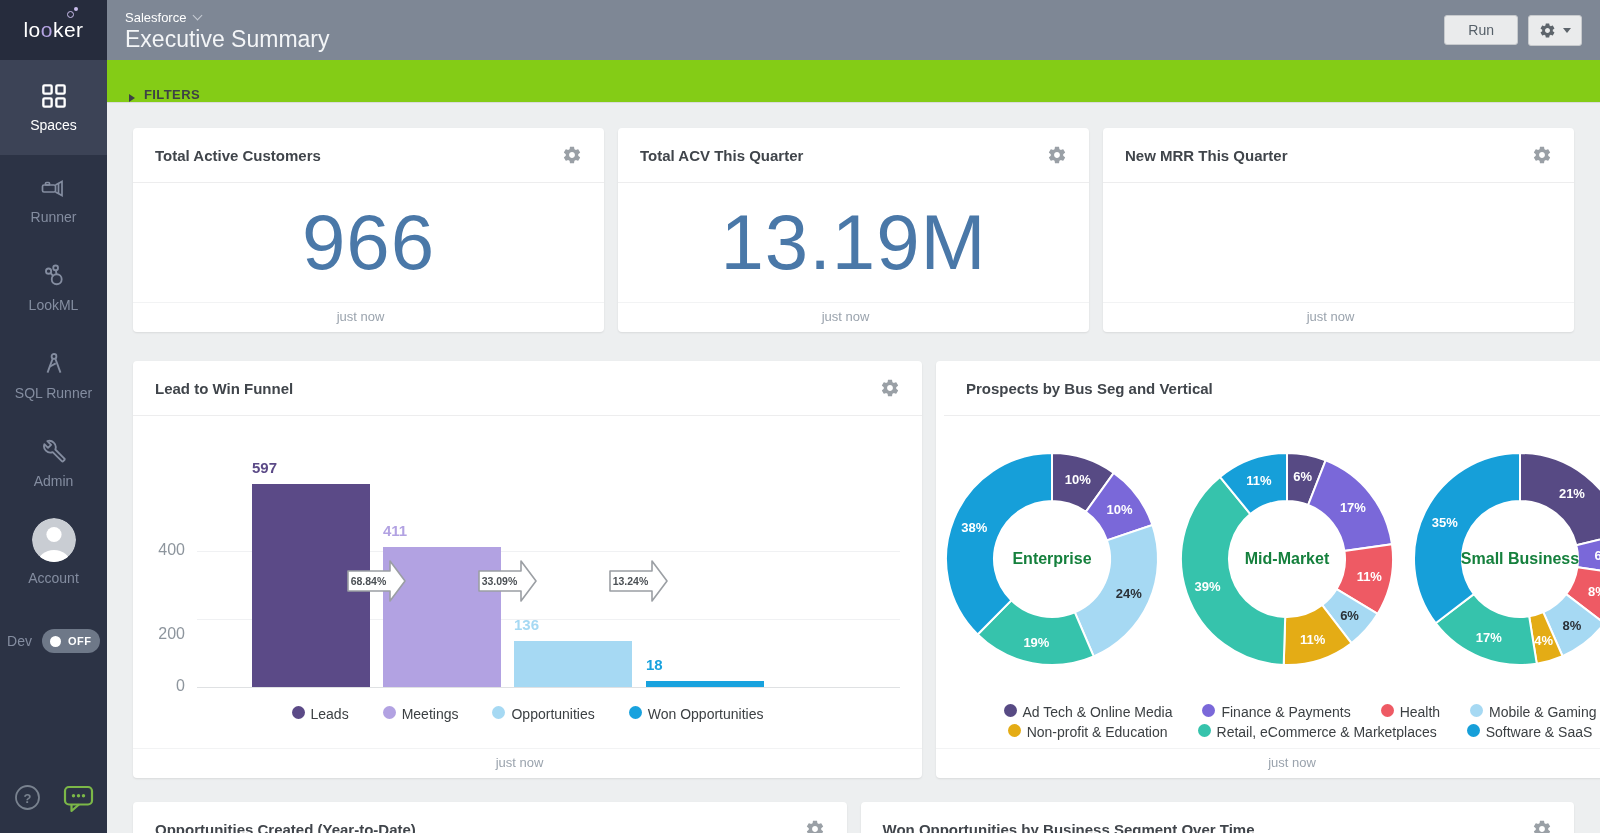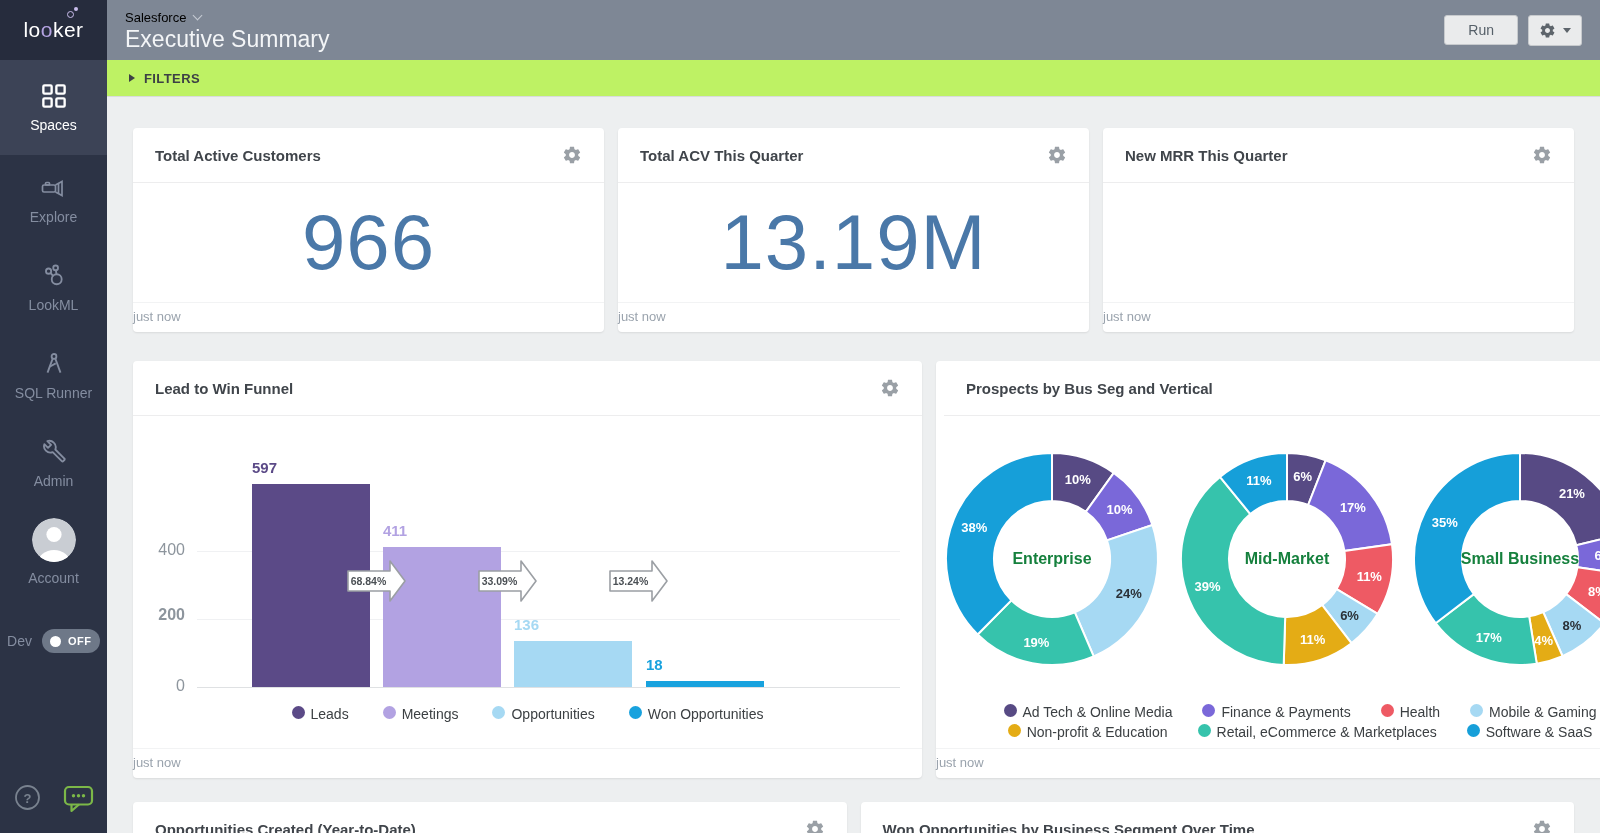--- a/index.html
+++ b/index.html
@@ -24,40 +24,40 @@
   .dev-row { display:flex; align-items:center; justify-content:center; gap:10px; margin-top:34px; color:#848da0; font-size:14px; }
   .toggle { width:58px; height:24px; background:#6e7888; border-radius:12px; display:flex; align-items:center; padding:0 8px; gap:7px; cursor:pointer; }
   .knob { width:11px; height:11px; background:#fff; border-radius:50%; }
   .toggle-label { color:#fff; font-size:11px; font-weight:bold; letter-spacing:.5px; }
   .bottom-icons { position:absolute; bottom:20px; left:0; right:0; display:flex; justify-content:center; gap:22px; }
   .bottom-icons svg { cursor:pointer; }
 
   
   .topbar { position:absolute; left:107px; right:0; top:0; height:60px; background:#7e8795; display:flex; align-items:center; padding:0 18px; }
   .titles { display:flex; flex-direction:column; margin-right:auto; padding-top:2px; }
-  .breadcrumb { color:#000000; font-size:13px; display:flex; align-items:center; cursor:pointer; }
+  .breadcrumb { color:#ffffff; font-size:13px; display:flex; align-items:center; cursor:pointer; }
   .chev { display:inline-block; width:7px; height:7px; border-right:1.6px solid #c7ccd4; border-bottom:1.6px solid #c7ccd4; transform:rotate(45deg); margin-left:8px; margin-top:-4px; }
   .page-title { color:#f3f5f7; font-size:23px; font-weight:400; margin-top:1px; }
   .run-btn { background:#eaebec; border:1px solid #c7cacd; border-radius:3px; color:#566069; font-size:14px; padding:6px 23px; cursor:pointer; font-family:inherit; }
   .gear-btn { background:#eaebec; border:1px solid #c7cacd; border-radius:3px; margin-left:10px; padding:5px 10px; display:flex; align-items:center; gap:7px; cursor:pointer; color:#5d646b; height:31px; }
   .gear-btn .gear { width:17px; height:17px; color:#5d646b; }
   .caret { width:0; height:0; border-left:4px solid transparent; border-right:4px solid transparent; border-top:5px solid #5d646b; }
 
   
-  .filters-bar { position:absolute; left:107px; right:0; top:60px; height:37px; background:#bef264; border-bottom:1px solid #d9dbdd; display:flex; align-items:center; gap:9px; padding-left:22px; }
+  .filters-bar { position:absolute; left:107px; right:0; top:60px; height:43px; background:#84cc16; border-bottom:1px solid #d9dbdd; display:flex; align-items:flex-end; gap:9px; padding-left:22px; }
   .tri-right { width:0; height:0; border-left:6px solid #3d4145; border-top:4px solid transparent; border-bottom:4px solid transparent; }
   .filters-label { color:#3d4145; font-weight:bold; font-size:13px; letter-spacing:.4px; }
 
   
   .content { position:absolute; left:107px; right:0; top:103px; bottom:0; overflow:hidden; padding:25px 26px 0 26px; }
   .card { background:#fff; border-radius:4px; box-shadow:0 1px 2px rgba(0,0,0,.09); position:relative; }
   .card-header { height:55px; display:flex; align-items:center; justify-content:space-between; padding:0 22px; border-bottom:1px solid #ededee; }
   .card-title { font-size:15px; font-weight:bold; color:#40454b; }
   .gear { width:20px; height:20px; color:#9aa0a6; cursor:pointer; flex:none; }
-  .card-footer { position:absolute; bottom:0; left:0; right:0; height:30px; border-top:1px solid #f2f3f4; text-align:left; padding-right:16px; line-height:28px; color:#9aa3ad; font-size:13px; }
+  .card-footer { position:absolute; bottom:0; left:0; right:0; height:30px; border-top:1px solid #f2f3f4; text-align:center; padding-right:16px; line-height:28px; color:#9aa3ad; font-size:13px; }
 
   .kpi-row { display:flex; gap:14px; margin-bottom:29px; }
   .kpi { flex:1; height:204px; }
   .kpi-value { position:absolute; top:55px; bottom:30px; left:0; right:0; display:flex; align-items:center; justify-content:center; font-size:78px; color:#4a78a8; letter-spacing:1px; }
 
   .charts-row { display:flex; gap:14px; margin-bottom:24px; }
   .funnel-card { width:789px; height:417px; flex:none; }
   .donut-card { width:728px; height:417px; flex:none;padding-left:8px; }
 
   .funnel-plot { position:absolute; top:57px; left:0; right:0; height:270px; }
@@ -107,21 +107,21 @@
 
     <div class="nav-item">
       <svg class="nav-ico" viewBox="0 0 26 22">
           <g fill="none" stroke="currentColor" stroke-width="1.7">
             <rect x="1.5" y="8" width="13" height="7" rx="1.5"></rect>
             <rect x="4.5" y="5.5" width="4" height="2.5" rx="1"></rect>
             <path d="M14.5 8 L21 4.5 v14 L14.5 15"></path>
             <line x1="17.5" y1="6.5" x2="17.5" y2="16.5"></line>
           </g>
         </svg>
-      <span class="nav-label">Explore</span>
+      <span class="nav-label">Runner</span>
     </div>
 
     <div class="nav-item">
       <svg class="nav-ico" viewBox="0 0 24 24">
           <g fill="none" stroke="currentColor" stroke-width="1.7">
             <circle cx="7" cy="7.5" r="2.4"></circle>
             <circle cx="13.5" cy="4.5" r="2.2"></circle>
             <circle cx="14.5" cy="15" r="4.6"></circle>
             <line x1="8.8" y1="9.2" x2="11.5" y2="12.3"></line>
             <line x1="13.8" y1="6.7" x2="14.3" y2="10.4"></line>
@@ -244,21 +244,21 @@
         <div class="card-header">
           <span class="card-title">Lead to Win Funnel</span>
           <span class="gear"><svg viewBox="0 0 24 24" width="100%" height="100%">
                 <path fill="currentColor" d="M19.43 12.98c.04-.32.07-.64.07-.98s-.03-.66-.07-.98l2.11-1.65c.19-.15.24-.42.12-.64l-2-3.46c-.12-.22-.39-.3-.61-.22l-2.49 1c-.52-.4-1.08-.73-1.69-.98l-.38-2.65C14.46 2.18 14.25 2 14 2h-4c-.25 0-.46.18-.49.42l-.38 2.65c-.61.25-1.17.59-1.69.98l-2.49-1c-.23-.09-.49 0-.61.22l-2 3.46c-.13.22-.07.49.12.64l2.11 1.65c-.04.32-.07.65-.07.98s.03.66.07.98l-2.11 1.65c-.19.15-.24.42-.12.64l2 3.46c.12.22.39.3.61.22l2.49-1c.52.4 1.08.73 1.69.98l.38 2.65c.03.24.24.42.49.42h4c.25 0 .46-.18.49-.42l.38-2.65c.61-.25 1.17-.59 1.69-.98l2.49 1c.23.09.49 0 .61-.22l2-3.46c.12-.22.07-.49-.12-.64l-2.11-1.65zM12 15.5c-1.93 0-3.5-1.57-3.5-3.5s1.57-3.5 3.5-3.5 3.5 1.57 3.5 3.5-1.57 3.5-3.5 3.5z"></path>
               </svg></span>
         </div>
         <div id="funnel-body">
             <div class="funnel-plot">
               <div class="ytick" style="bottom: -7px;">0</div>
               <div class="gridline" style="bottom: 68px;"></div>
-              <div class="ytick" style="bottom: 64px; font-weight: bold;">200</div>
+              <div class="ytick" style="bottom: 45px;">200</div>
               <div class="gridline" style="bottom: 136px;"></div>
               <div class="ytick" style="bottom: 129px;">400</div>
               <div class="axis-line"></div>
               <div class="bar" style="left: 119px; width: 118px; height: 203px; background: rgb(91, 74, 135);"></div>
               <div class="bar-value" style="left: 119px; width: 118px; bottom: 212px; color: rgb(91, 74, 135);">597</div>
               <div class="bar" style="left: 250px; width: 118px; height: 140px; background: rgb(178, 162, 226);"></div>
               <div class="bar-value" style="left: 250px; width: 118px; bottom: 149px; color: rgb(178, 162, 226);">411</div>
               <div class="bar" style="left: 381px; width: 118px; height: 46px; background: rgb(166, 217, 243);"></div>
               <div class="bar-value" style="left: 381px; width: 118px; bottom: 55px; color: rgb(166, 217, 243);">136</div>
               <div class="bar" style="left: 513px; width: 118px; height: 6px; background: rgb(24, 162, 222);"></div>

